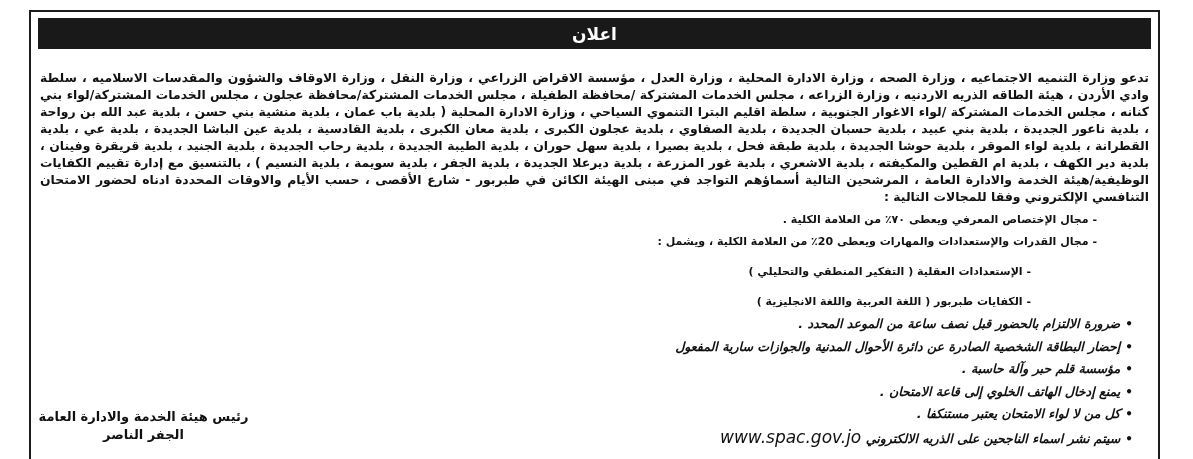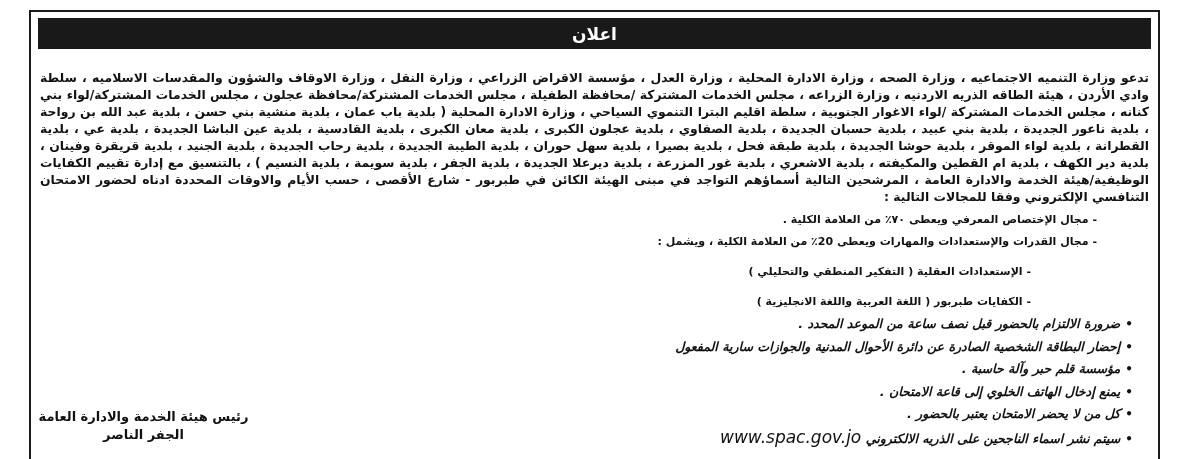--- a/index.html
+++ b/index.html
@@ -133,21 +133,21 @@
       <li>
         <span class="bullet">•</span><span>إحضار البطاقة الشخصية الصادرة عن دائرة الأحوال المدنية والجوازات سارية المفعول</span>
       </li>
       <li>
         <span class="bullet">•</span><span>مؤسسة قلم حبر وآلة حاسبة .</span>
       </li>
       <li>
         <span class="bullet">•</span><span>يمنع إدخال الهاتف الخلوي إلى قاعة الامتحان .</span>
       </li>
       <li>
-        <span class="bullet">•</span><span>كل من لا يحضر الامتحان يعتبر بالحضور .</span>
+        <span class="bullet">•</span><span>كل من لا لواء الامتحان يعتبر مستنكفا .</span>
       </li>
       <li>
         <span class="bullet">•</span><span>سيتم نشر اسماء الناجحين على الذريه الالكتروني </span><span class="url">www.spac.gov.jo</span>
       </li>
     </ul>
 
   </div>
 </div>
 
 <div class="signature">

